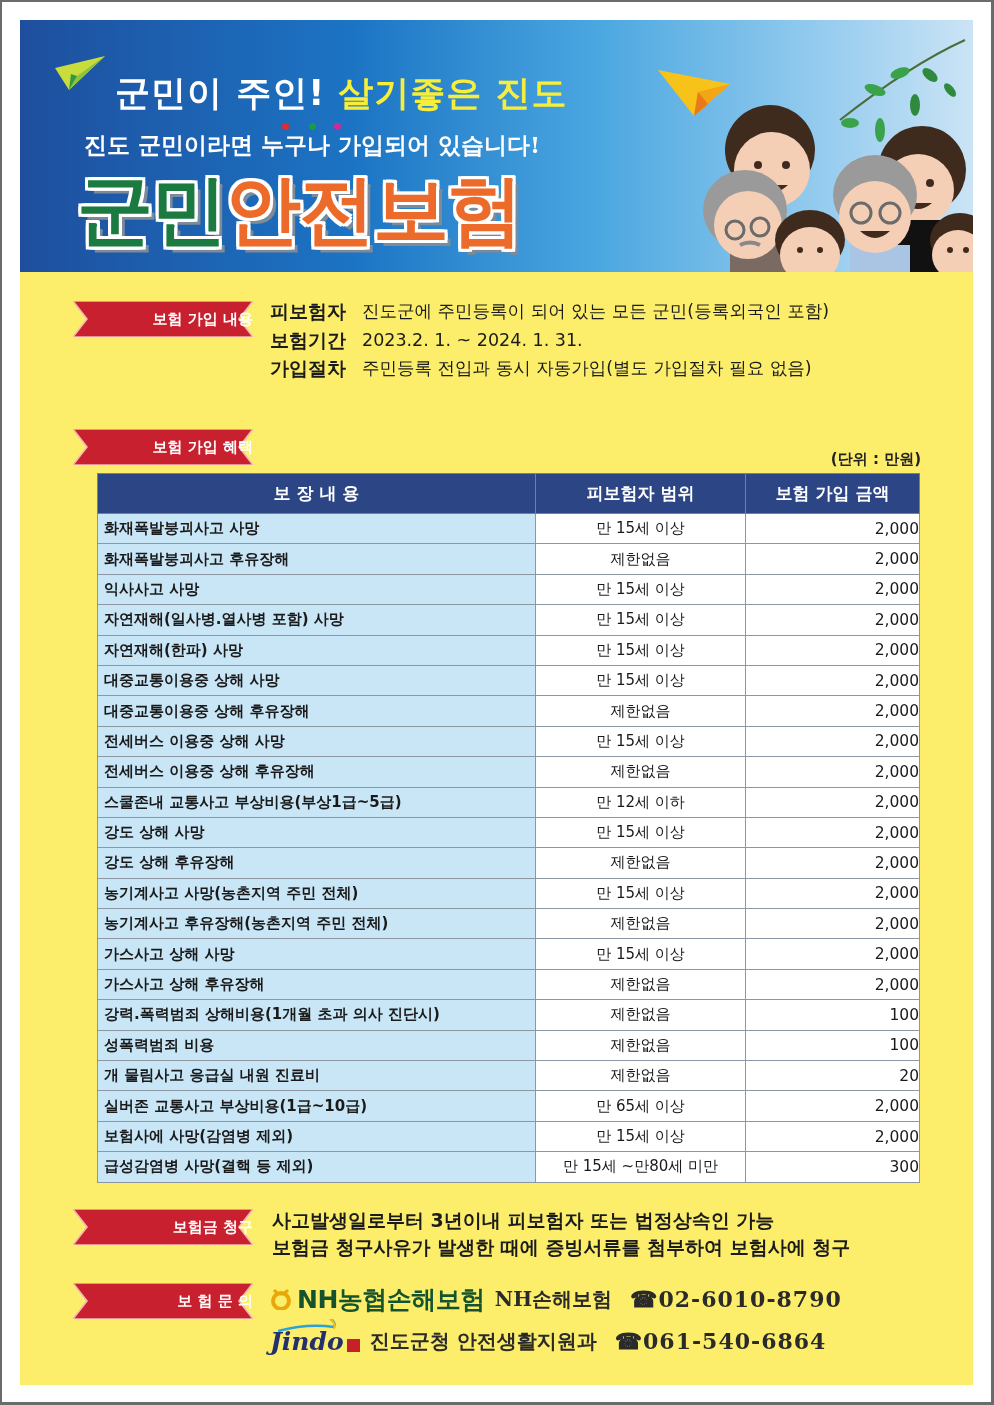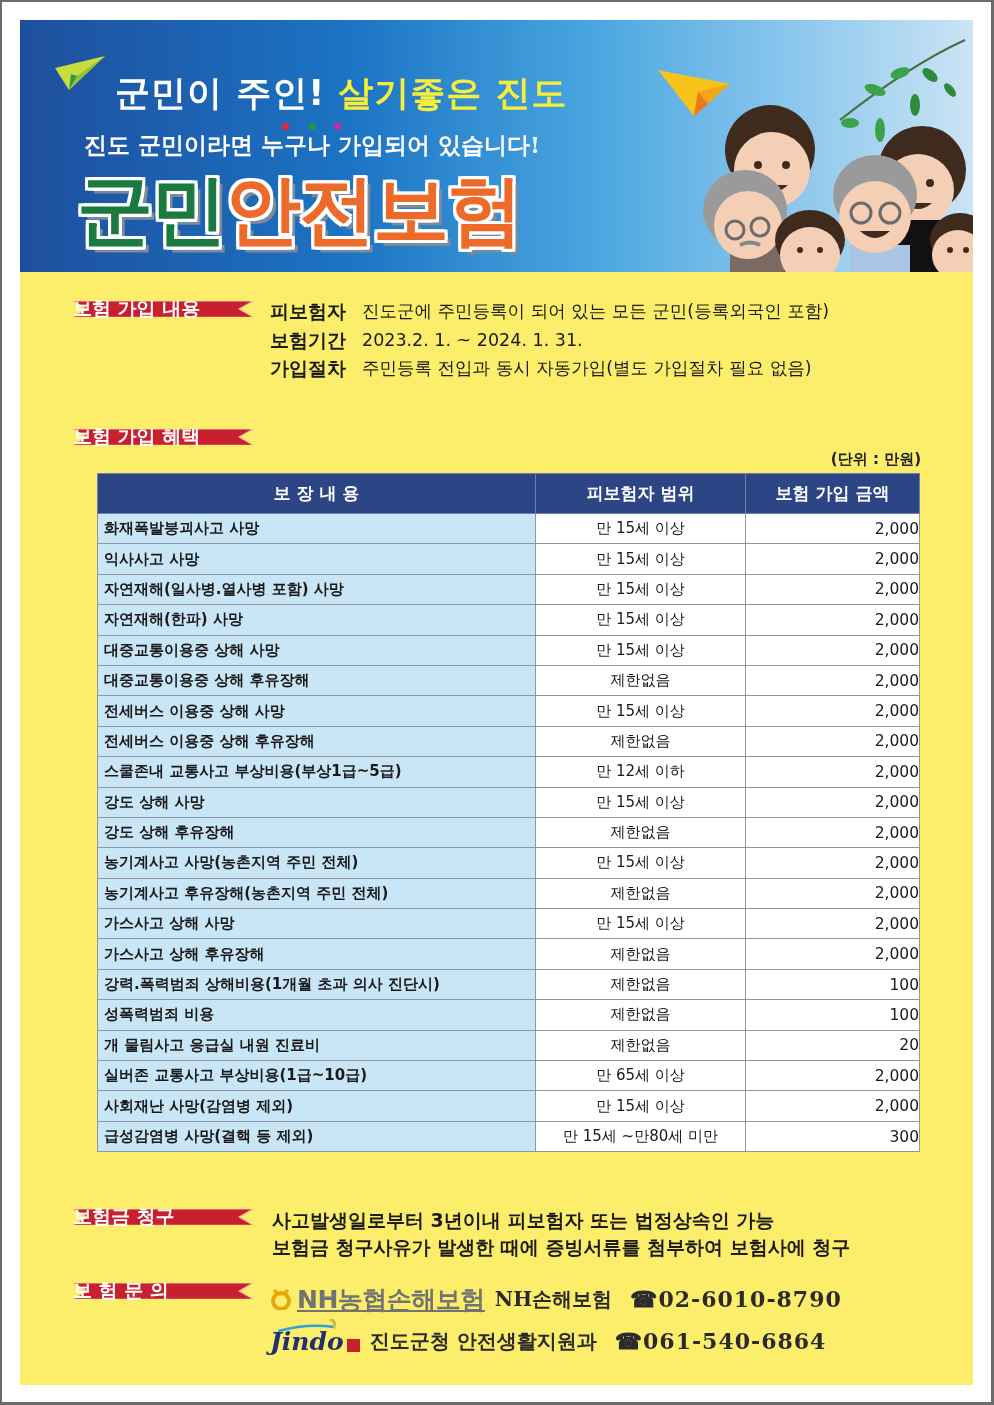--- a/index.html
+++ b/index.html
@@ -41,22 +41,22 @@
     color: #ec6a2a;
     text-shadow: -3px -3px 0 #fff, 3px -3px 0 #fff, -3px 3px 0 #fff, 3px 3px 0 #fff, 0 3px 0 #fff, 0 -3px 0 #fff, 3px 0 0 #fff, -3px 0 0 #fff, 6px 6px 0 #7c8a99;
   }
   .family { position: absolute; left: 640px; top: 15px; width: 320px; height: 240px; }
 
   
   .content {
     position: absolute; left: 20px; top: 272px; width: 953px; height: 1113px; background: #fcee6a;
   }
   .ribbon {
-    position: absolute; height: 16px; color: #fff; font-weight: bold; font-size: 19px;
-    display: flex; align-items: center; justify-content: flex-start; white-space: nowrap;
+    position: absolute; height: 36px; color: #fff; font-weight: bold; font-size: 15px;
+    display: flex; align-items: center; justify-content: flex-end; white-space: nowrap;
   }
   .ribbon svg { position: absolute; left: 0; top: 0; width: 100%; height: 100%; }
   .ribbon span { position: relative; z-index: 1; letter-spacing: 0px; }
 
   .info { position: absolute; left: 250px; top: 25px; font-size: 18px; color: #1b1b1b; line-height: 28.5px; }
   .info .row { display: flex; white-space: nowrap; }
   .info .lbl { font-weight: bold; font-size: 19px; width: 92px; letter-spacing: 0; }
   .info .val { font-size: 17.5px; }
 
   .unit { position: absolute; right: 52px; top: 178px; font-size: 15px; font-weight: bold; color: #222; }
@@ -73,21 +73,21 @@
     height: 30.4px; border: 1px solid #8d96a3; color: #1a1a1a; font-weight: bold; white-space: nowrap;
   }
   table.benefits td.c1 { background: #c9e6f7; padding-left: 6px; width: 438px; font-size: 15px; }
   table.benefits td.c2 { background: #fff; text-align: center; width: 210px; font-weight: normal; font-size: 15px; }
   table.benefits td.c3 { background: #fff; text-align: right; font-weight: normal; font-size: 15.5px; }
 
   .claim { position: absolute; left: 252px; top: 935px; font-size: 19px; font-weight: bold; color: #1b1b1b; line-height: 27px; white-space: nowrap; }
 
   .contact { position: absolute; left: 250px; top: 1006px; white-space: nowrap; }
   .contact .row { display: flex; align-items: center; height: 42px; }
-  .nh-logo { font-size: 25px; font-weight: bold; color: #737373; display: flex; align-items: center; letter-spacing: -0.5px; text-decoration: underline; }
+  .nh-logo { font-size: 25px; font-weight: bold; color: #14532d; display: flex; align-items: center; letter-spacing: -0.5px; }
   .nh-logo .mark { width: 22px; height: 22px; margin-right: 5px; }
   .org { font-family: "DejaVu Serif", serif; font-weight: bold; font-size: 20px; color: #2a2a2a; margin-left: 10px; }
   .phone { font-family: "DejaVu Serif", serif; font-weight: bold; font-size: 22px; color: #2a2a2a; margin-left: 18px; letter-spacing: 1px; }
   .jindo-logo { font-family: "DejaVu Serif", serif; font-style: italic; font-weight: bold; font-size: 25px; color: #23306e; position: relative; display: flex; align-items: flex-end; }
   .jindo-logo .swoosh { position: absolute; left: 8px; top: -8px; width: 60px; height: 14px; }
   .jindo-logo .seal { width: 13px; height: 13px; background: #c8202a; margin-left: 3px; margin-bottom: 4px; }
 </style>
 </head>
 <body>
 
@@ -212,20 +212,25 @@
         <th>보험 가입 금액</th>
       </tr>
     </thead>
     <tbody id="benefit-rows">
         <tr>
           <td class="c1">화재폭발붕괴사고 사망</td>
           <td class="c2">만 15세 이상</td>
           <td class="c3">2,000</td>
         </tr>
         <tr>
+          <td class="c1">화재폭발붕괴사고 후유장해</td>
+          <td class="c2">제한없음</td>
+          <td class="c3">2,000</td>
+        </tr>
+        <tr>
           <td class="c1">익사사고 사망</td>
           <td class="c2">만 15세 이상</td>
           <td class="c3">2,000</td>
         </tr>
         <tr>
           <td class="c1">자연재해(일사병.열사병 포함) 사망</td>
           <td class="c2">만 15세 이상</td>
           <td class="c3">2,000</td>
         </tr>
         <tr>
@@ -302,21 +307,21 @@
           <td class="c1">개 물림사고 응급실 내원 진료비</td>
           <td class="c2">제한없음</td>
           <td class="c3">20</td>
         </tr>
         <tr>
           <td class="c1">실버존 교통사고 부상비용(1급~10급)</td>
           <td class="c2">만 65세 이상</td>
           <td class="c3">2,000</td>
         </tr>
         <tr>
-          <td class="c1">사회재난 사망(감염병 제외)</td>
+          <td class="c1">보험사에 사망(감염병 제외)</td>
           <td class="c2">만 15세 이상</td>
           <td class="c3">2,000</td>
         </tr>
         <tr>
           <td class="c1">급성감염병 사망(결핵 등 제외)</td>
           <td class="c2">만 15세 ~만80세 미만</td>
           <td class="c3">300</td>
         </tr>
       </tbody>
   </table>

